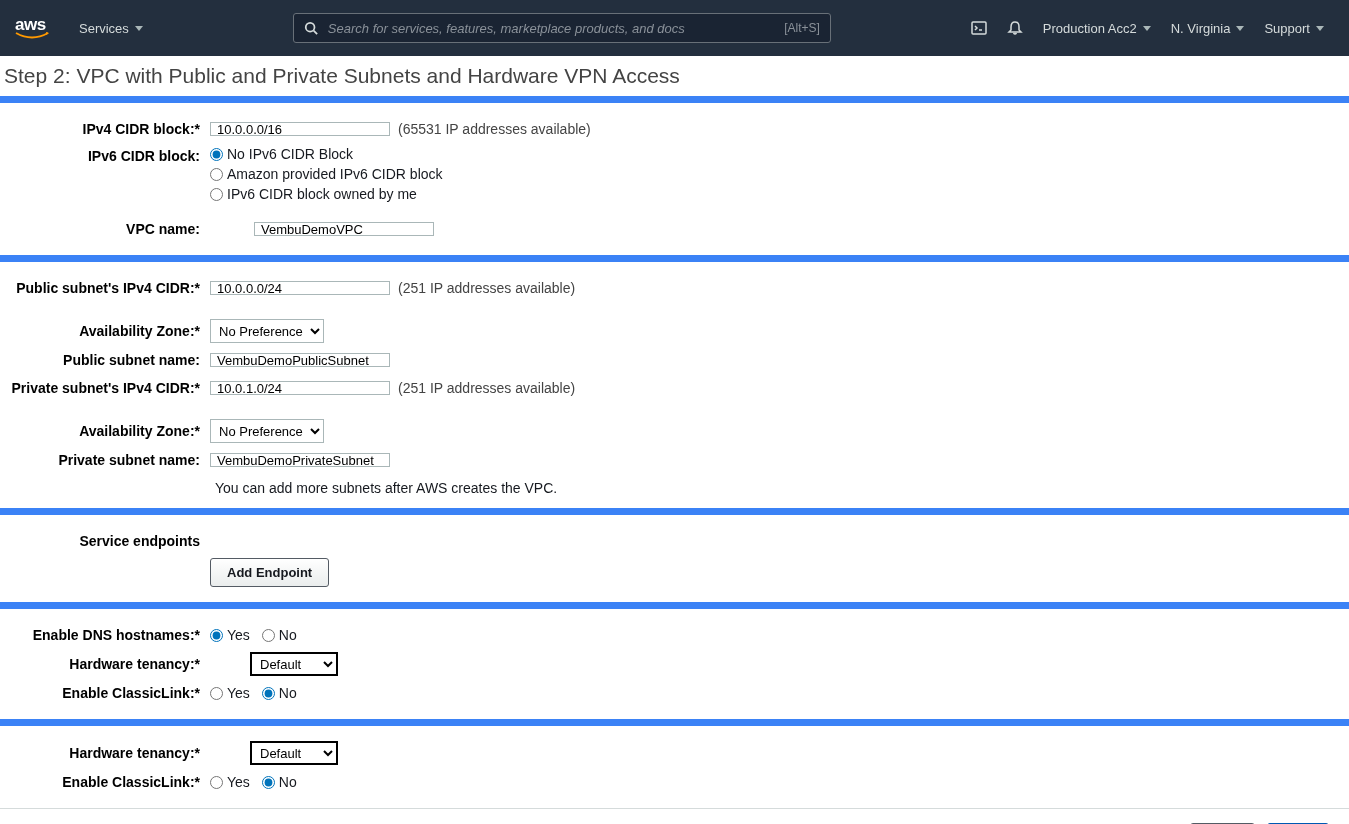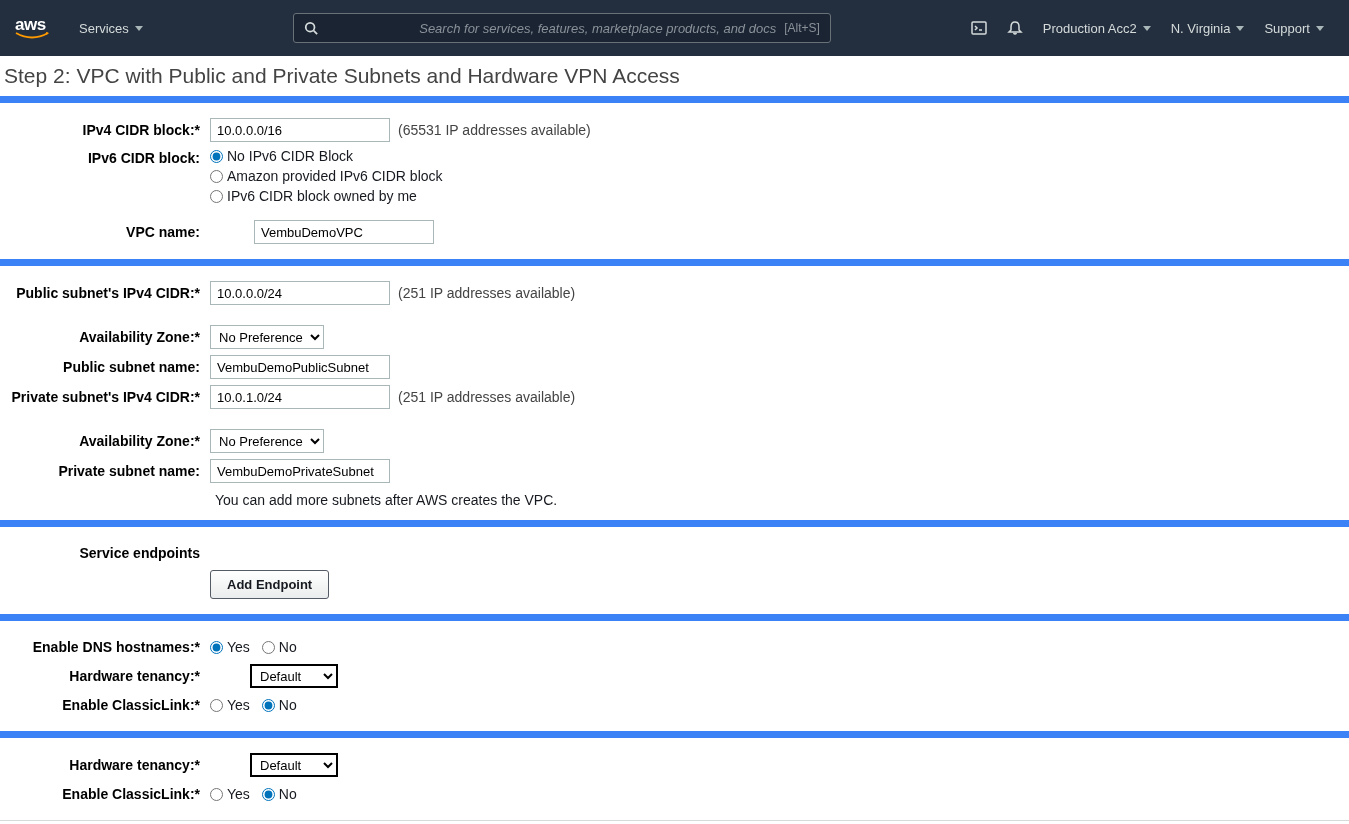--- a/index.html
+++ b/index.html
@@ -51,21 +51,20 @@
   }
   .search-wrap .sicon { color: #d5dbdb; margin-right: 10px; display:flex; }
   .search-wrap input {
     flex: 1;
     background: transparent;
     border: none;
     color: #d5dbdb;
     font-style: italic;
     font-size: 13px;
     outline: none;
-    text-align: right;
   }
   .search-wrap input::placeholder { color: #8a9199; font-style: italic; }
   .search-wrap .shortcut { color: #8a9199; font-size: 12px; font-style: normal; margin-left:8px; }
   .nav-right { margin-left: auto; display: flex; align-items: center; height:100%; }
   .nav-icon { padding: 0 10px; display:flex; align-items:center; height:100%; cursor:pointer; color:#d5dbdb; }
   .caret-down {
     width: 0; height: 0;
     border-left: 4px solid transparent;
     border-right: 4px solid transparent;
     border-top: 5px solid #aab7b8;
@@ -98,21 +97,21 @@
   .form-control {
     display: flex;
     align-items: center;
     gap: 8px;
   }
   .form-control input[type="text"] {
     border: 1px solid #aab7b8;
     padding: 3px 6px;
     font-size: 13px;
     width: 180px;
-    height: 24px;
+    height: 14px;
   }
   .form-control select {
     border: 1px solid #aab7b8;
     padding: 2px 4px;
     font-size: 13px;
     height: 24px;
     background: #fff;
   }
   .form-control select.ht {
     border: 2px solid #000;

